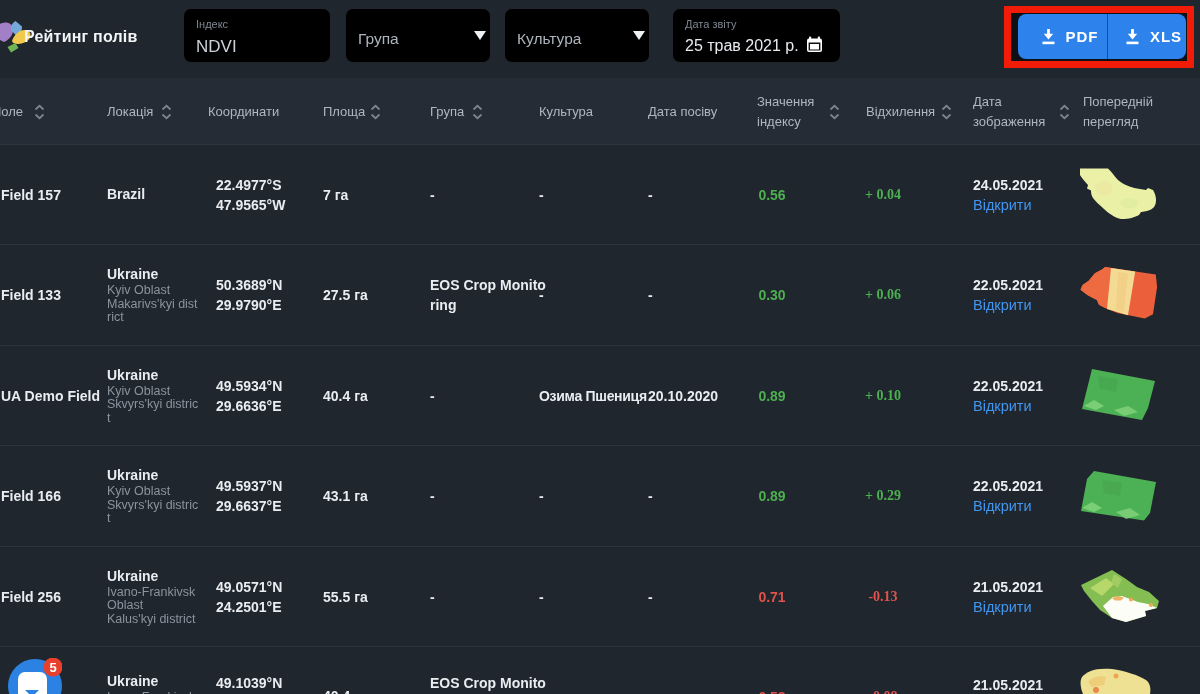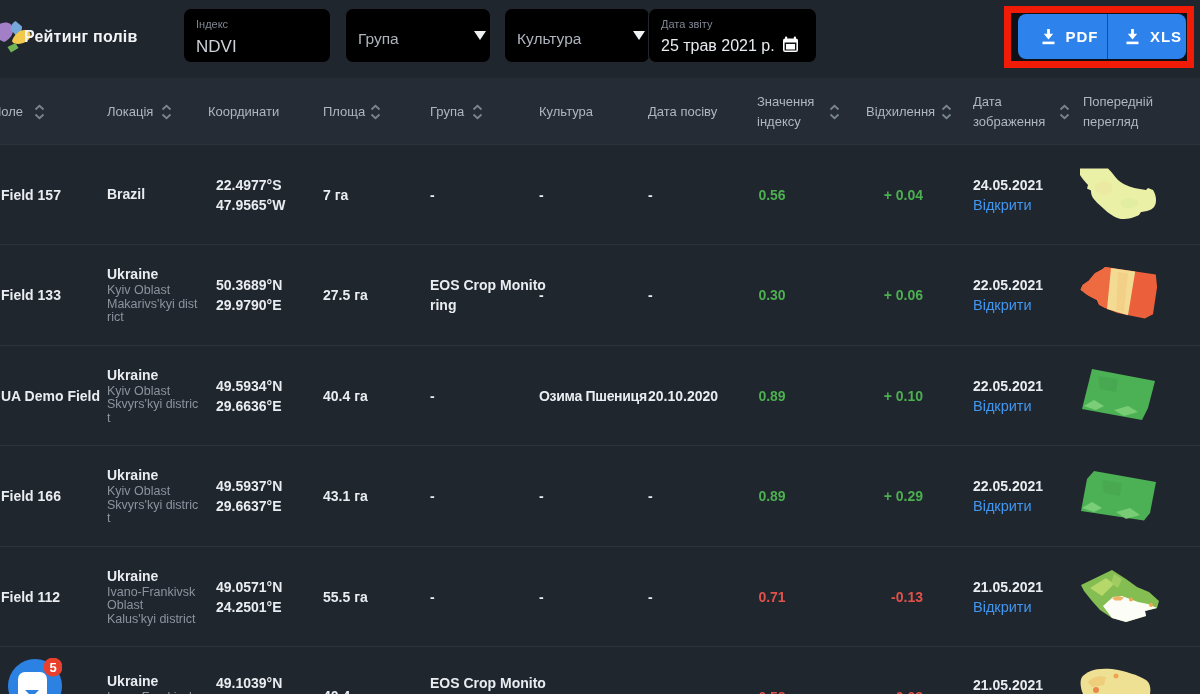--- a/index.html
+++ b/index.html
@@ -41,21 +41,21 @@
   .link { color:#4196f0; font-weight:normal; font-size:14.5px; }
   .c1 { left:1px; }
   .c2 { left:107px; width:108px; }
   .c2 .cn { font-size:14px; line-height:17px; margin-bottom:1px; }
   .c3 { left:216px; }
   .c4 { left:323px; }
   .c5 { left:430px; line-height:20px; }
   .c6 { left:539px; }
   .c7 { left:648px; }
   .c8 { left:732px; width:80px; text-align:center; }
-  .c9 { left:843px; width:80px; text-align:right; }
+  .c9 { left:843px; width:80px; text-align:center;font-family:Liberation Serif, serif; }
   .c10 { left:973px; line-height:20px; font-size:15px; }
   .c11 { left:1078px; }
 
   
   #chat { position:absolute; left:8px; top:658px; width:54px; height:54px; }
 </style>
 </head>
 <body>
 <div id="app">
   <div id="topbar">
@@ -71,21 +71,21 @@
         <div class="val">NDVI</div>
     </div>
     <div class="fbox" style="left:345px;width:146px;">
       <div class="sel">Група</div>
         <div class="caret"></div>
     </div>
     <div class="fbox" style="left:504px;width:146px;">
       <div class="sel">Культура</div>
         <div class="caret"></div>
     </div>
-    <div class="fbox" style="left:648px;width:169px;">
+    <div class="fbox" style="left:672px;width:169px;">
       <div class="lab">Дата звіту</div>
       <div class="val" style="color:#e8ebef;font-size:16px;">25 трав 2021 р.</div>
       <svg width="17" height="17" viewBox="0 0 17 17" style="position:absolute;right:17px;top:27px;">
         <rect x="1" y="2.5" width="15" height="13.5" rx="2" fill="#fff"></rect>
         <rect x="3" y="0.5" width="2.2" height="4" rx="1" fill="#fff"></rect>
         <rect x="11.8" y="0.5" width="2.2" height="4" rx="1" fill="#fff"></rect>
         <rect x="2.6" y="6.5" width="11.8" height="8" fill="#0e1115"></rect>
         <rect x="4" y="8" width="9" height="5.5" fill="#fff"></rect>
       </svg>
     </div>
@@ -219,21 +219,21 @@
     <div class="cell c10"><span class="w">22.05.2021</span><br><span class="link">Відкрити</span></div>
     <div class="cell c11" style="left:1078px;top:17.8px;transform:none;"><svg width="82" height="60" viewBox="0 0 82 60">
           <path d="M16,7 L78,18 L72,49 L66,56.5 L3,47 L9,15 Z" fill="#4cb155"></path>
           <path d="M4,44 L14,38 L24,44 L16,48 Z" fill="#82d37c" opacity="0.85"></path>
           <path d="M38,48 L52,44 L62,51 L48,55 Z" fill="#82d37c" opacity="0.8"></path>
           <path d="M24,16 L44,19 L42,32 L26,29 Z" fill="#44a24e" opacity="0.5"></path>
         </svg></div>
   </div>
 
   <div class="row" style="top:545.6px;">
-    <div class="cell c1 w">Field 112</div>
+    <div class="cell c1 w">Field 256</div>
     <div class="cell c2">
         <div class="cn w">Ukraine</div>
         <div class="g">Ivano-Frankivsk<br>Oblast<br>Kalus'kyi district</div>
       </div>
     <div class="cell c3 w coord">49.0571°N<br>24.2501°E</div>
     <div class="cell c4 w">55.5 га</div>
     <div class="cell c5 w">-</div>
     <div class="cell c6 w">-</div>
     <div class="cell c7 w">-</div>
     <div class="cell c8 w red">0.71</div>

